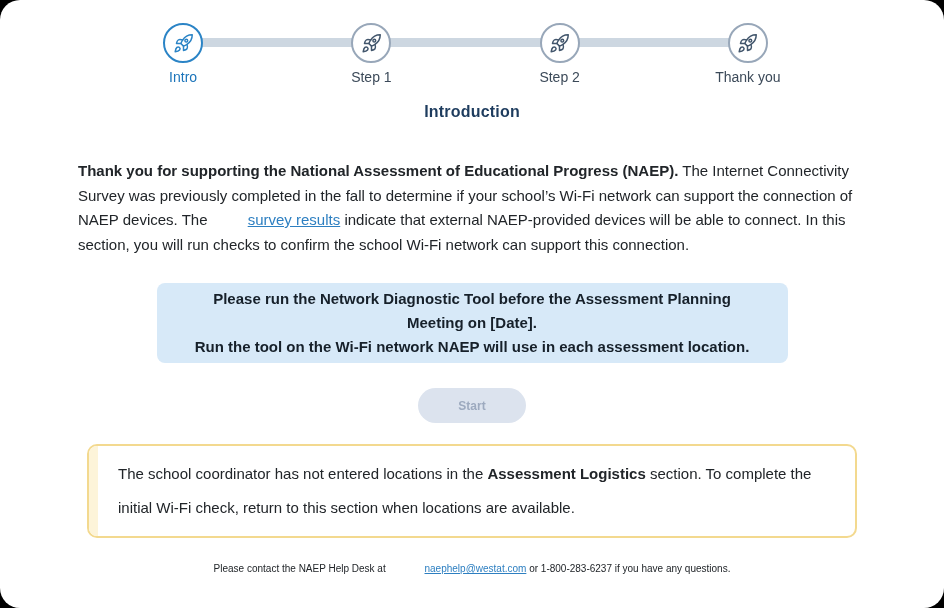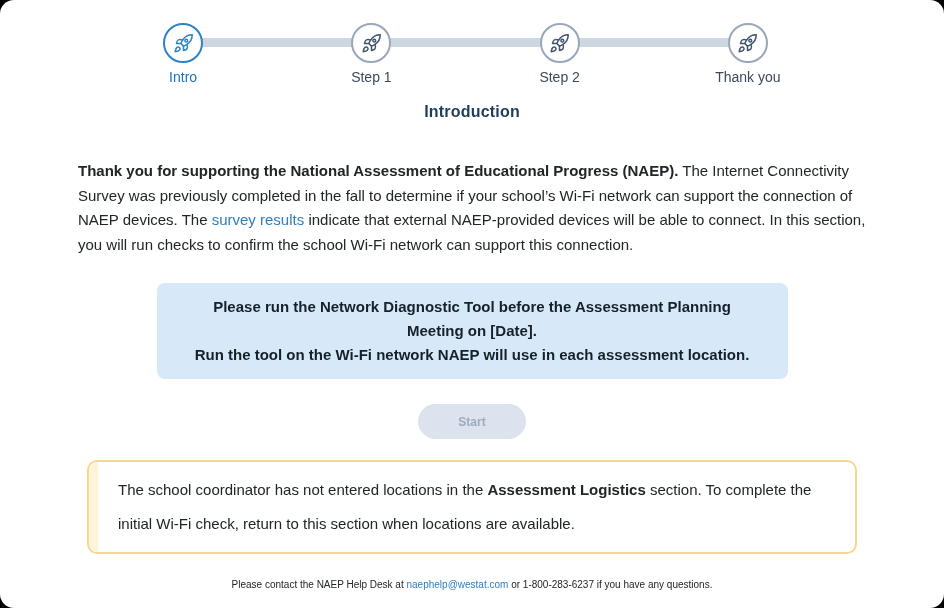--- a/index.html
+++ b/index.html
@@ -18,21 +18,21 @@
   *{box-sizing:border-box;margin:0;padding:0;}
   body{
     background:#000;
     font-family:"Liberation Sans", sans-serif;
     width:944px;height:608px;
     overflow:hidden;
   }
   .card{
     width:944px;height:608px;
     background:#fff;
-    border-radius:14px;
+    border-radius:20px;
     overflow:hidden;
   }
   
   .stepper{
     position:relative;
     width:753px;
     margin:23px 0 0 89px;
     display:flex;
   }
   .track{
@@ -79,29 +79,31 @@
   .intro{
     width:788px;
     margin:38px auto 0;
     font-size:15px;
     line-height:24.5px;
     color:var(--text);
   }
   .intro strong{font-weight:700;}
   a.link{
     color:var(--link);
+    text-decoration:underline;
     cursor:pointer;
+    margin-left:36px;
   }
   
   .notice{
     width:631px;
     margin:26px auto 0;
     background:var(--notice-bg);
     border-radius:8px;
-    padding:12px 30px;
+    padding:4px 30px;
     text-align:center;
     font-size:15px;
     font-weight:700;
     line-height:24px;
     color:#16202a;
   }
   
   .btn-row{text-align:center;margin-top:25px;}
   .start{
     width:108px;height:35px;

